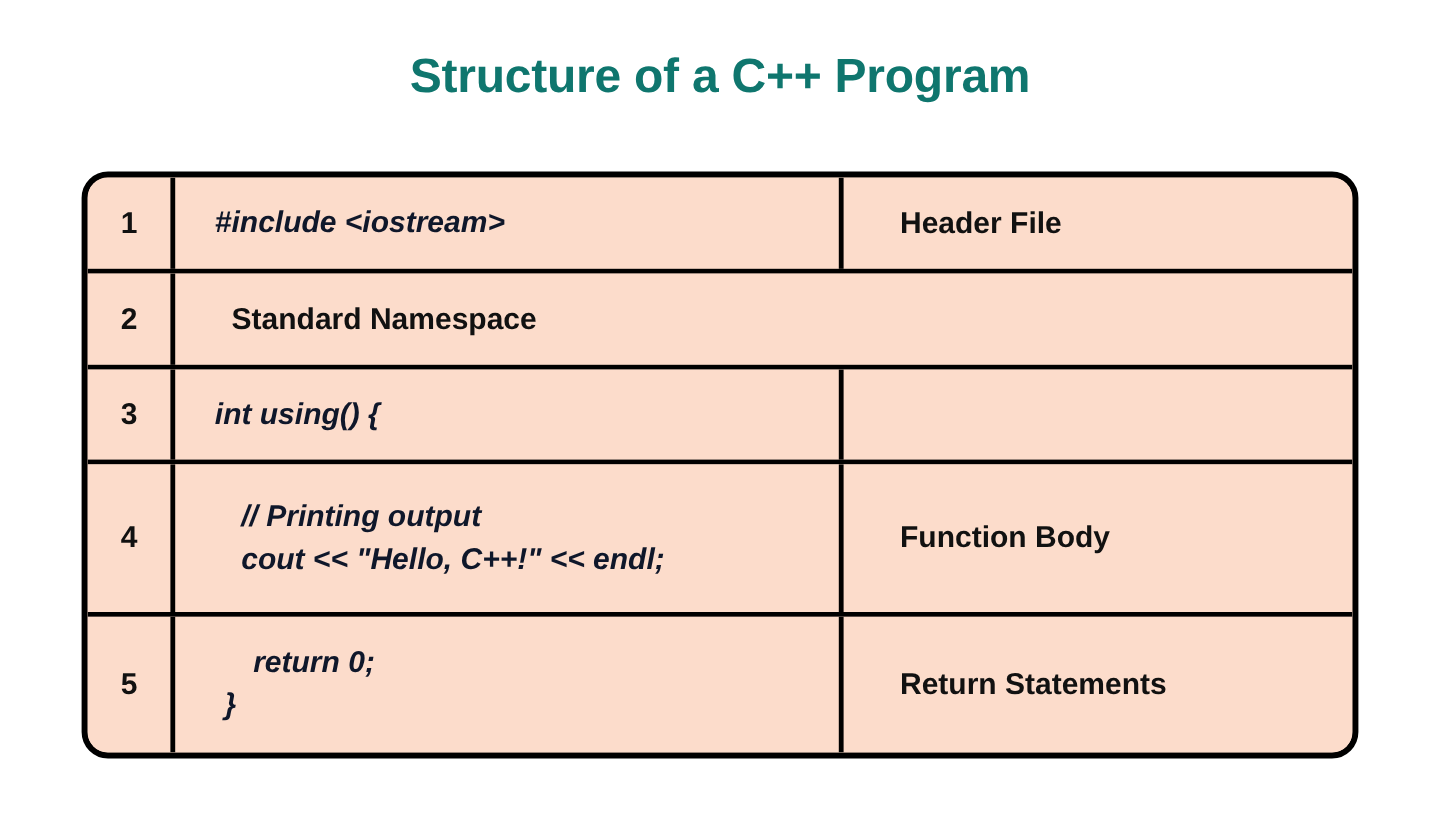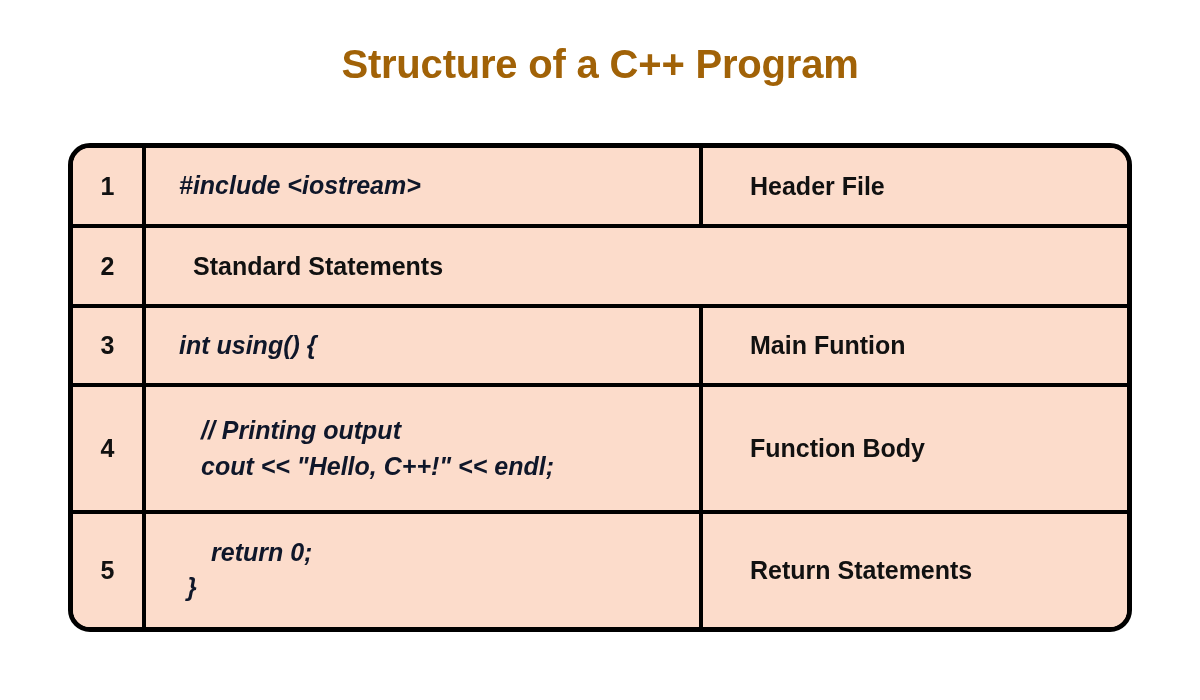--- a/index.html
+++ b/index.html
@@ -17,21 +17,21 @@
 
   
   .title {
     position: absolute;
     top: 42px;
     left: 0;
     width: 1200px;
     text-align: center;
     font-size: 40px;
     font-weight: bold;
-    color: #a16207;
+    color: #0f766e;
     letter-spacing: -0.2px;
     line-height: 1.1;
     white-space: nowrap;
   }
 
   
   .table-frame {
     position: absolute;
     left: 68px;
     top: 143px;
@@ -127,29 +127,28 @@
     <div class="row h-small">
       <div class="cell-num">1</div>
       <div class="cell-code">
         <div class="code-line indent-1">#include &lt;iostream&gt;</div>
       </div>
       <div class="cell-desc">Header File</div>
     </div>
 
     <div class="row h-mid">
       <div class="cell-num">2</div>
-      <div class="cell-desc">Standard Statements</div>
+      <div class="cell-desc">Standard Namespace</div>
     </div>
 
     <div class="row h-mid">
       <div class="cell-num">3</div>
       <div class="cell-code">
         <div class="code-line indent-1">int using() {</div>
       </div>
-      <div class="cell-desc">Main Funtion</div>
     </div>
 
     <div class="row h-large">
       <div class="cell-num">4</div>
       <div class="cell-code">
         <div class="code-line indent-2">// Printing output</div>
         <div class="code-line indent-2">cout &lt;&lt; "Hello, C++!" &lt;&lt; endl;</div>
       </div>
       <div class="cell-desc">Function Body</div>
     </div>

